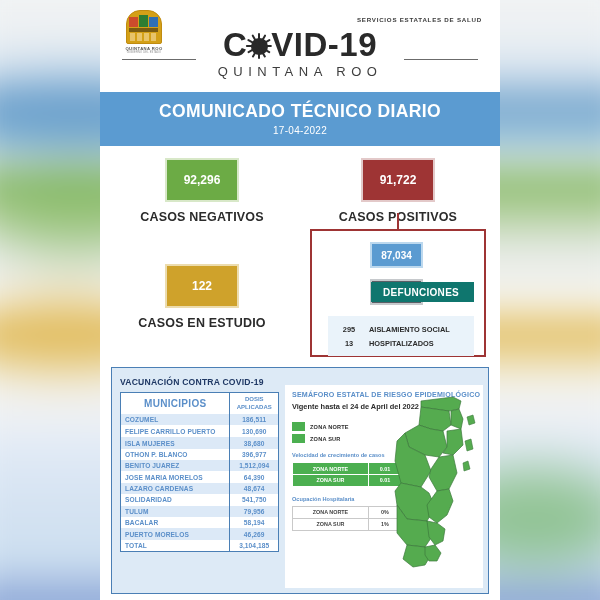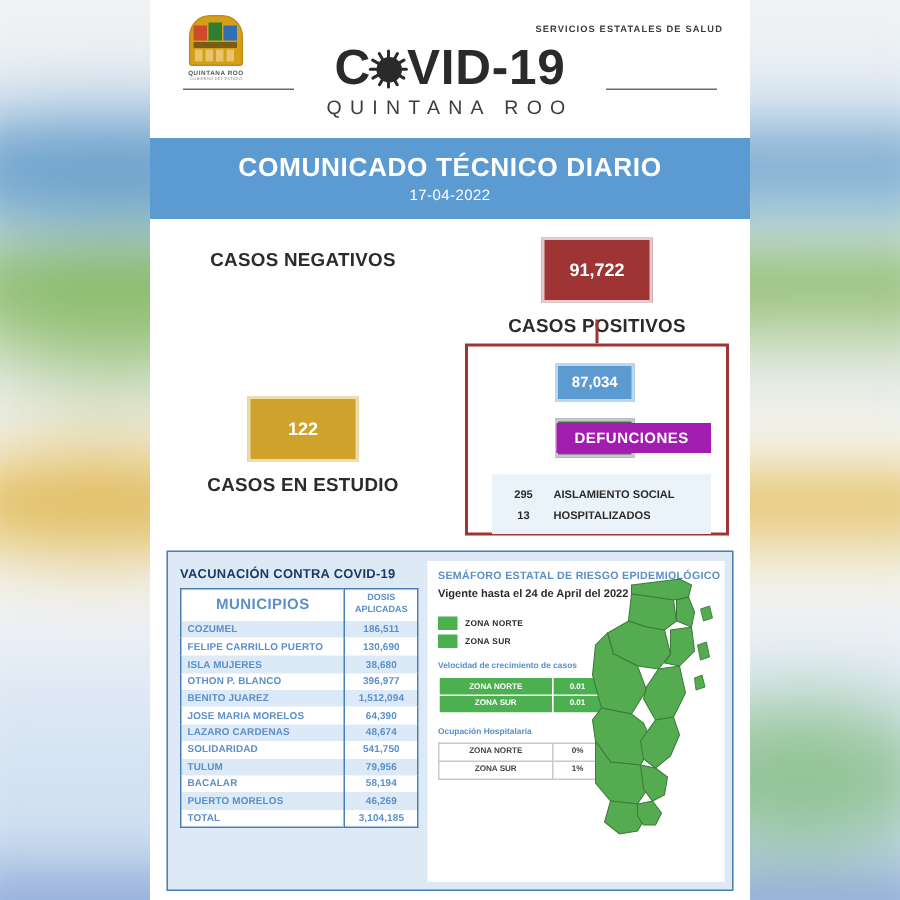--- a/index.html
+++ b/index.html
@@ -154,21 +154,21 @@
   }
   .rowbar .cap{
     position:absolute;left:49px;top:3px;height:20px;right:10px;
     display:flex;align-items:center;padding-left:12px;
     color:#fff;font-size:10px;font-weight:bold;letter-spacing:.3px;
     box-sizing:border-box;
   }
   .rec .num{background:#5b9bd1;border:2px solid #bcd8ee;}
   .rec .cap{background:#5b9bd1;}
   .def .num{background:#5a5f66;border:2px solid #c6c9cc;padding-left:39px;}
-  .def .cap{background:#a21caf;}
+  .def .cap{background:#0f766e;}
 
   .subbox{
     margin:11px 10px 0 16px;background:#eaf3fa;padding:6px 8px;
   }
   .subrow{display:flex;align-items:center;font-size:7.4px;font-weight:bold;color:#2b2b2b;padding:2.5px 0;}
   .subrow .sn{width:26px;text-align:center;margin-right:7px;}
 
   
   .bottom{
     position:absolute;left:11px;right:11px;top:367px;bottom:6px;
@@ -194,21 +194,21 @@
   .vtable th.c2{font-size:6px;text-align:center;border-right:none;line-height:1.25;}
   .vtable td{
     font-size:6.6px;color:#5b8fc9;padding:2.2px 4px;
     border-right:1.4px solid #4a7fb5;font-weight:bold;letter-spacing:.1px;
   }
   .vtable td.n{text-align:center;border-right:none;}
   .vtable tr.alt td{background:#dce9f7;}
   .vtable td.wrap{line-height:1.15;}
 
   .semaforo{
-    flex:1;background:#ffffff;margin:6px 5px 5px 0;position:relative;
+    flex:1;background:#ffffff;margin:17px 5px 5px 0;position:relative;
     padding:6px 0 0 7px;box-sizing:border-box;overflow:hidden;
   }
   .sem-title{font-size:7.1px;font-weight:bold;color:#5b8fc9;letter-spacing:.2px;}
   .sem-sub{font-size:7.4px;font-weight:bold;color:#2b2b2b;margin-top:3px;}
 
   .legend{margin-top:11px;}
   .leg-row{display:flex;align-items:center;margin-bottom:3px;}
   .leg-sw{width:13px;height:9px;background:#4caf50;margin-right:5px;}
   .leg-tx{font-size:5.6px;font-weight:bold;color:#2b2b2b;letter-spacing:.2px;}
 
@@ -281,20 +281,21 @@
   </div>
 
   <div class="banner">
     <div class="banner-title">COMUNICADO TÉCNICO DIARIO</div>
     <div class="banner-date">17-04-2022</div>
   </div>
 
   <div class="stats">
 
     <div class="statbox neg box-neg">
+      <div class="sb-chip">92,296</div>
       <div class="sb-label">CASOS NEGATIVOS</div>
     </div>
 
     <div class="statbox pos box-pos">
       <div class="sb-chip">91,722</div>
       <div class="sb-label">CASOS POSITIVOS</div>
     </div>
 
     <div class="statbox est box-est">
       <div class="sb-chip">122</div>

